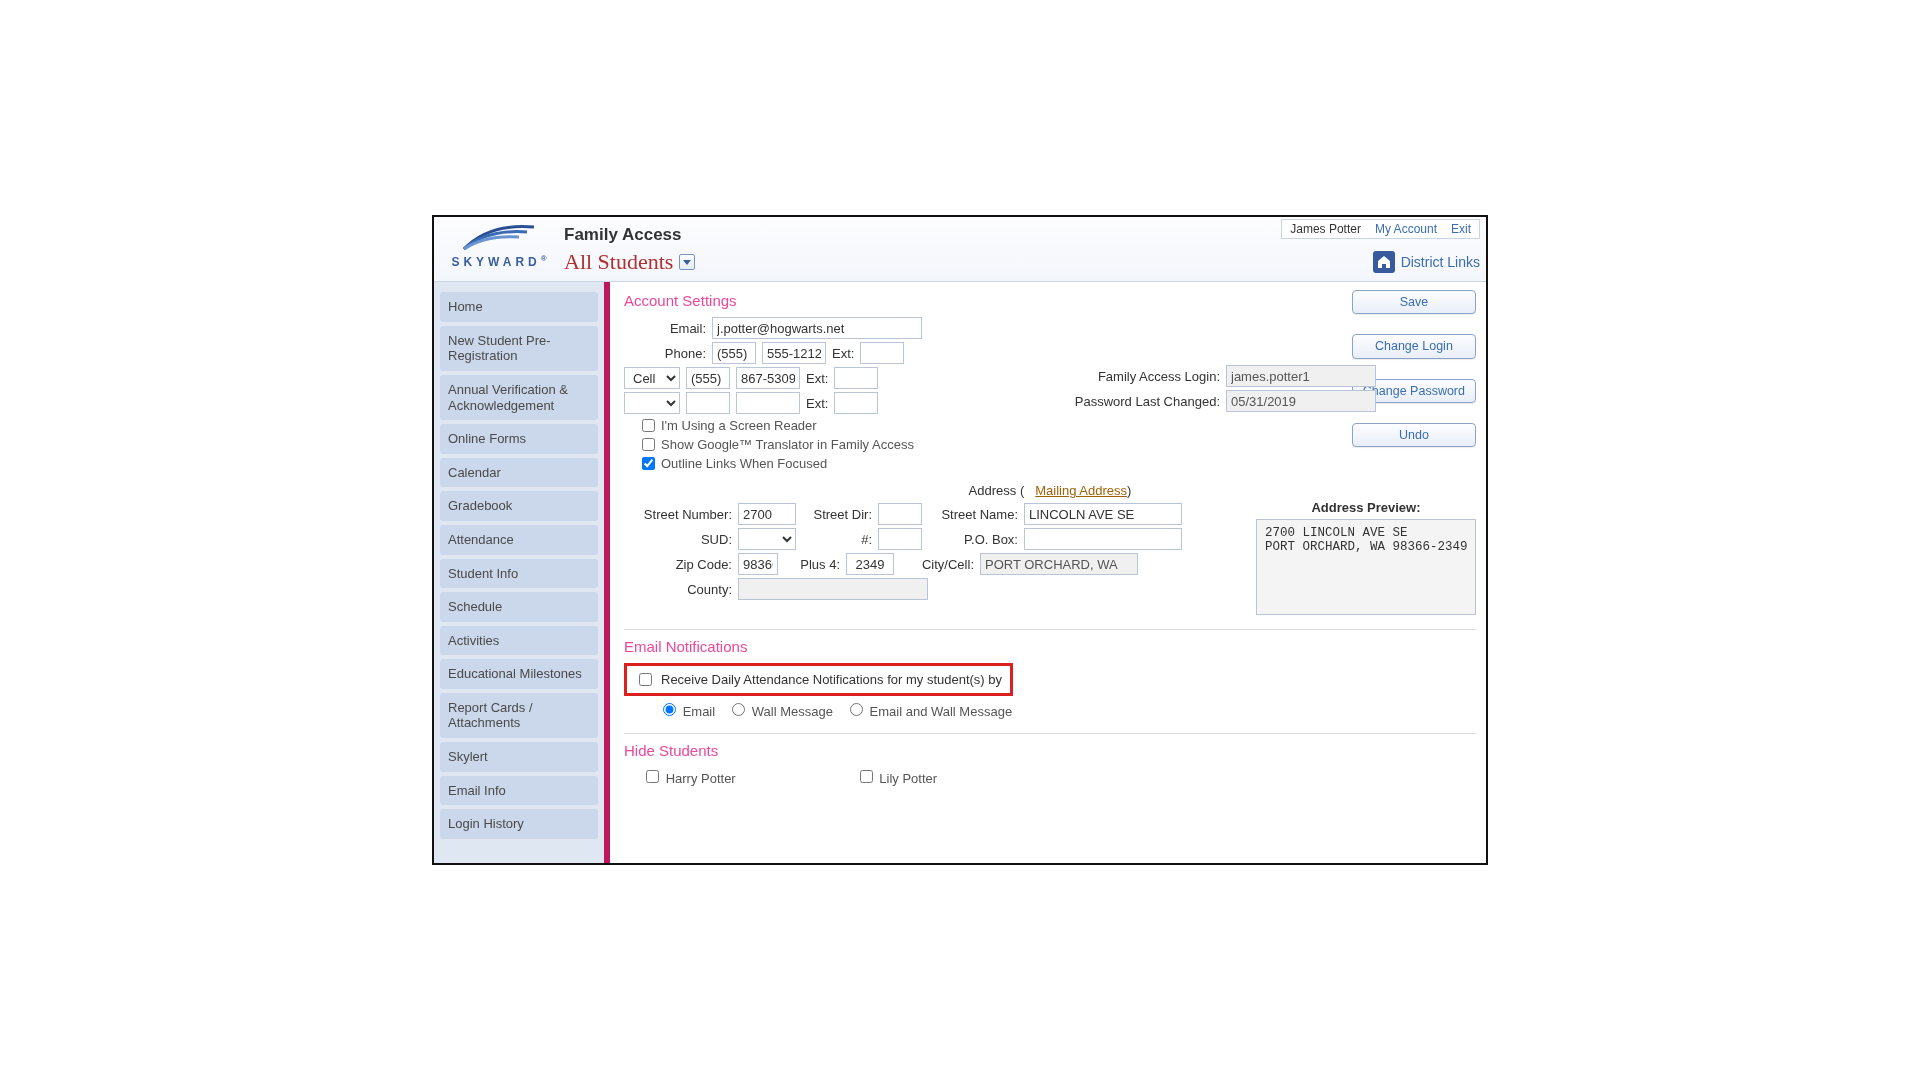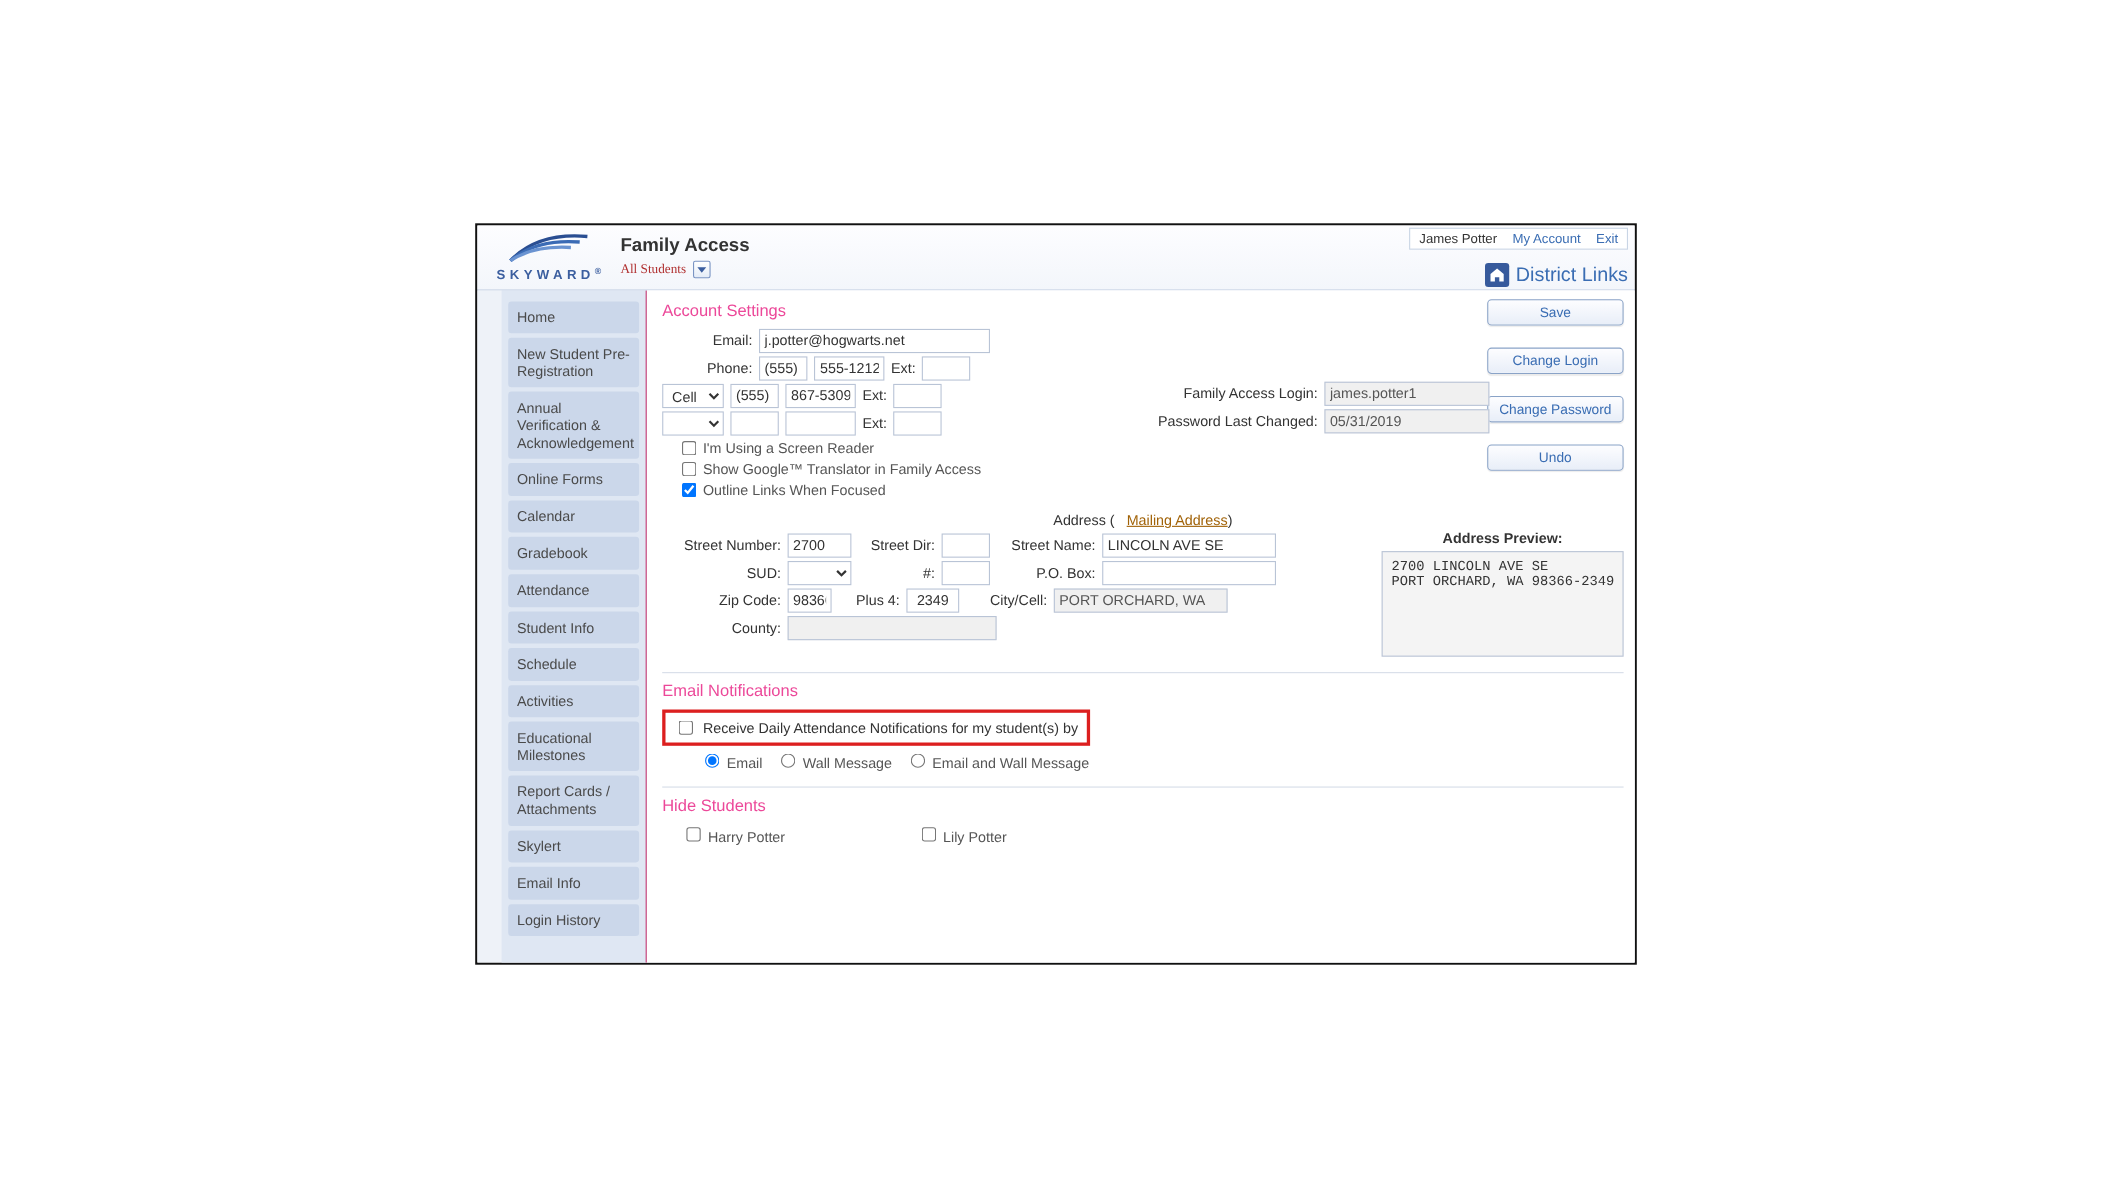--- a/index.html
+++ b/index.html
@@ -44,54 +44,53 @@
     letter-spacing: 4px;
     color: #3b5e9f;
     font-size: 12px;
   }
   .skyward-text sup { font-size:8px; letter-spacing:0; }
   .header-center { flex:1; }
   .fa-title {
     font-size: 17px; font-weight: bold; color:#333; padding-top:4px;
   }
   .all-students {
-    color:#b03030; font-family: Georgia, serif; font-size: 12px; margin-top:4px;
+    color:#b03030; font-family: Georgia, serif; font-size: 22px; margin-top:4px;
     display:flex; align-items:center; gap:6px; cursor:pointer;
   }
   .dd-btn {
     display:inline-block; width:16px; height:16px; border:1px solid #7a94c3;
     border-radius:2px; background:linear-gradient(#fff,#e4ecf7);
     position:relative;
   }
   .dd-btn::after{
     content:""; position:absolute; left:3px; top:5px;
     border-left:4px solid transparent; border-right:4px solid transparent;
     border-top:5px solid #3b5e9f;
   }
   .top-links {
     position:absolute; top:2px; right:6px;
     border:1px solid #c9d5e5; background:#fff; padding:2px 8px;
     display:flex; gap:14px; font-size:12px;
   }
   .top-links span.link { color:#3a6db3; cursor:pointer; }
   .district-links {
     position:absolute; top:34px; right:6px;
-    display:flex; align-items:center; gap:6px; font-size:18px;
+    display:flex; align-items:center; gap:6px; font-size:14px;
     color:#3a6db3; cursor:pointer;
   }
   .district-icon {
     width:22px; height:22px; background:#375a9c; border-radius:3px;
     display:flex; align-items:center; justify-content:center;
   }
   
   .body-wrap { display:flex; background:#eef2f8; }
   .sidebar {
-    width:132px; background:#dfe7f3; border-right:1px solid #be185d;
+    width:176px; background:#dfe7f3; border-right:6px solid #be185d;
     padding:6px 0 20px 0;
-    margin-left:22px;
   }
   .nav-item {
     background:#cbd7ea; margin:4px 6px; padding:7px 8px;
     border-radius:3px; color:#4a4a4a; font-size:13px; line-height:1.2;
     cursor:pointer;
   }
   .main {
     flex:1; background:#fff; padding:8px 10px 10px 14px; position:relative;
     min-height:580px;
   }

